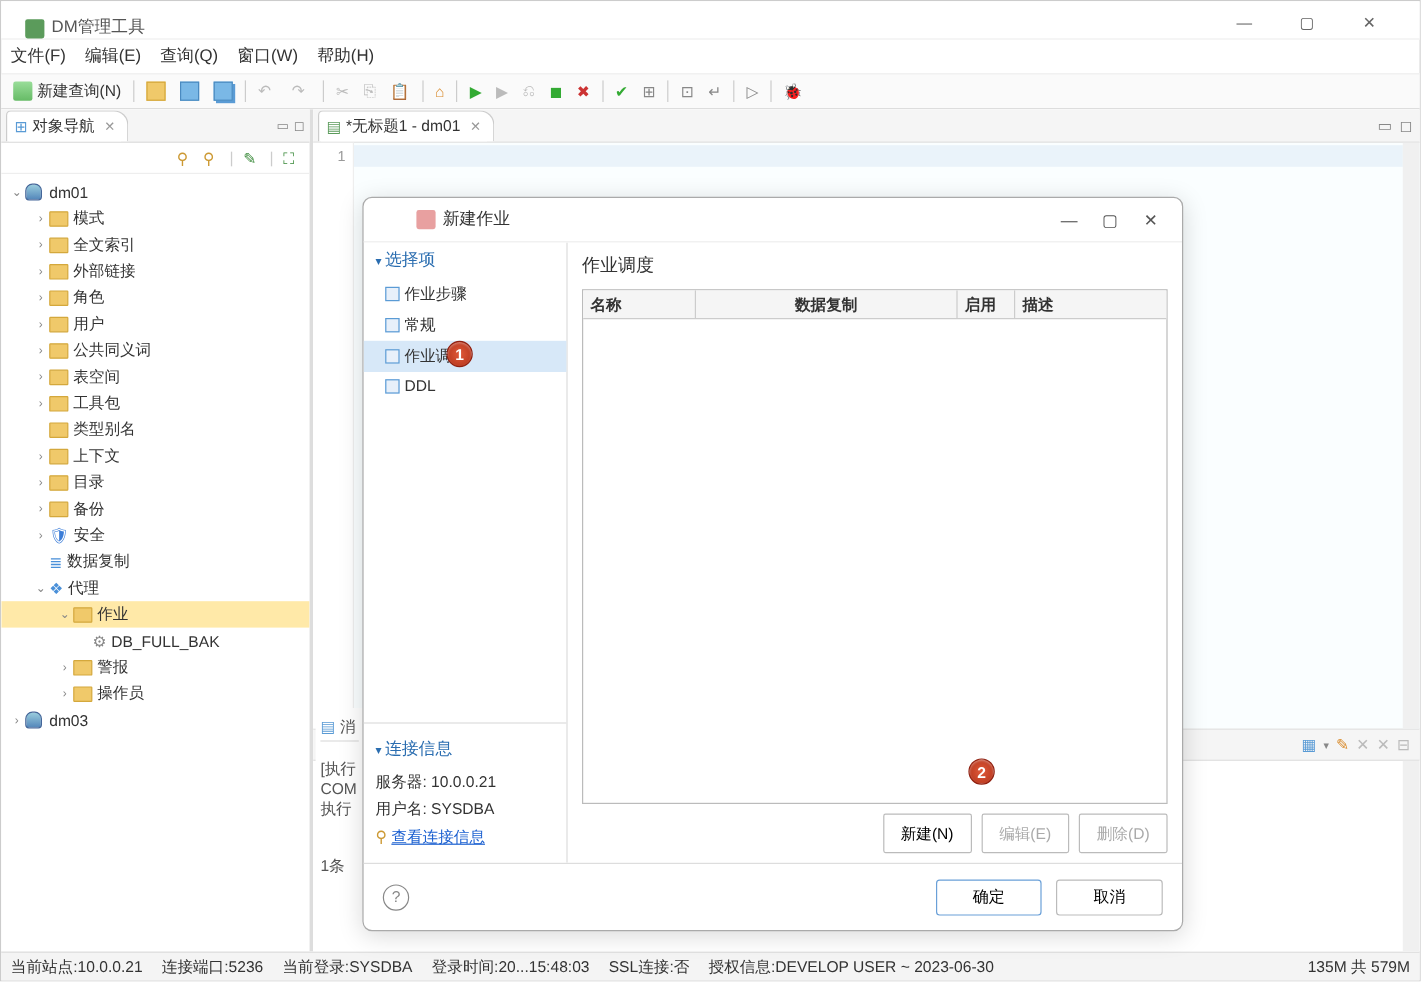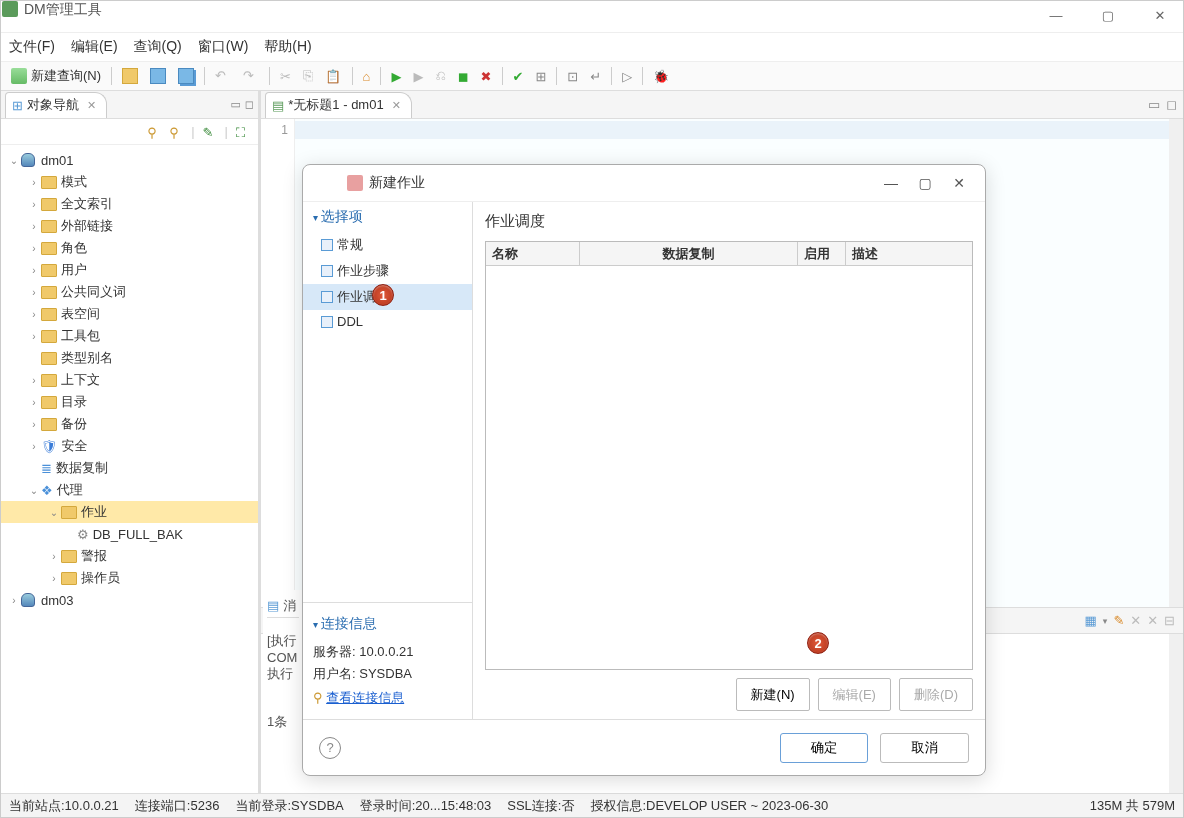--- a/index.html
+++ b/index.html
@@ -1,20 +1,20 @@
 <!DOCTYPE html>
 <html><head>
 <meta charset="utf-8">
 <style>
 * { box-sizing: border-box; margin: 0; padding: 0; font-family: "Microsoft YaHei", sans-serif; }
 body { width: 1184px; height: 818px; background: #fff; font-size: 13px; color: #333; overflow: hidden; position: relative; }
 .window { width: 100%; height: 100%; border: 1px solid #ccc; display: flex; flex-direction: column; }
 
 
-.titlebar { height: 32px; display: flex; align-items: flex-start; padding: 0 1px; background: #fff; border-bottom: 1px solid #eee; }
+.titlebar { height: 32px; display: flex; align-items: flex-end; padding: 0 20px; background: #fff; border-bottom: 1px solid #eee; }
 .titlebar .app-icon { width: 16px; height: 16px; background: #5b9b5b; border-radius: 2px; margin-right: 6px; }
 .titlebar .title { flex: 1; font-size: 14px; color: #555; }
 .win-controls { display: flex; gap: 8px; }
 .win-btn { width: 44px; height: 28px; display: flex; align-items: center; justify-content: center; color: #666; cursor: pointer; }
 
 
 .menubar { height: 28px; display: flex; align-items: center; padding: 0 8px; gap: 16px; font-size: 14px; }
 .menu-item { cursor: pointer; }
 
 
@@ -386,25 +386,25 @@
     <span class="dt-title">新建作业</span>
     <div class="dialog-win-btn">—</div>
     <div class="dialog-win-btn">▢</div>
     <div class="dialog-win-btn">✕</div>
   </div>
   <div class="dialog-body">
     <div class="dlg-left">
       <div class="dlg-section-title">选择项</div>
       <div class="dlg-nav-item">
           <span class="dlg-nav-icon"></span>
-          <span>常规</span>
+          <span>作业步骤</span>
         </div>
       <div class="dlg-nav-item">
           <span class="dlg-nav-icon"></span>
-          <span>作业步骤</span>
+          <span>常规</span>
         </div>
       <div class="dlg-nav-item selected">
           <span class="dlg-nav-icon"></span>
           <span>作业调度</span>
         </div>
       <div class="dlg-nav-item">
           <span class="dlg-nav-icon"></span>
           <span>DDL</span>
         </div>
       <div class="dlg-left-spacer"></div>

